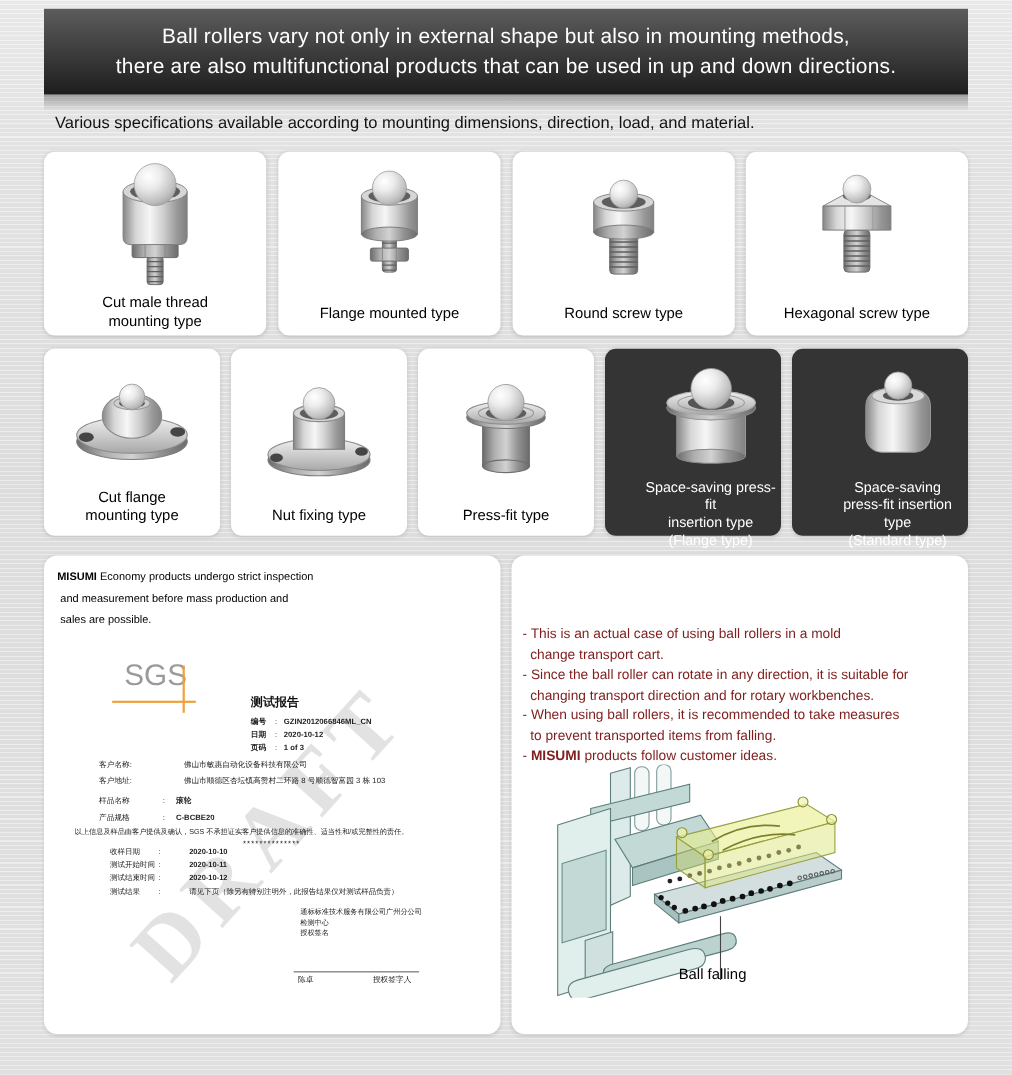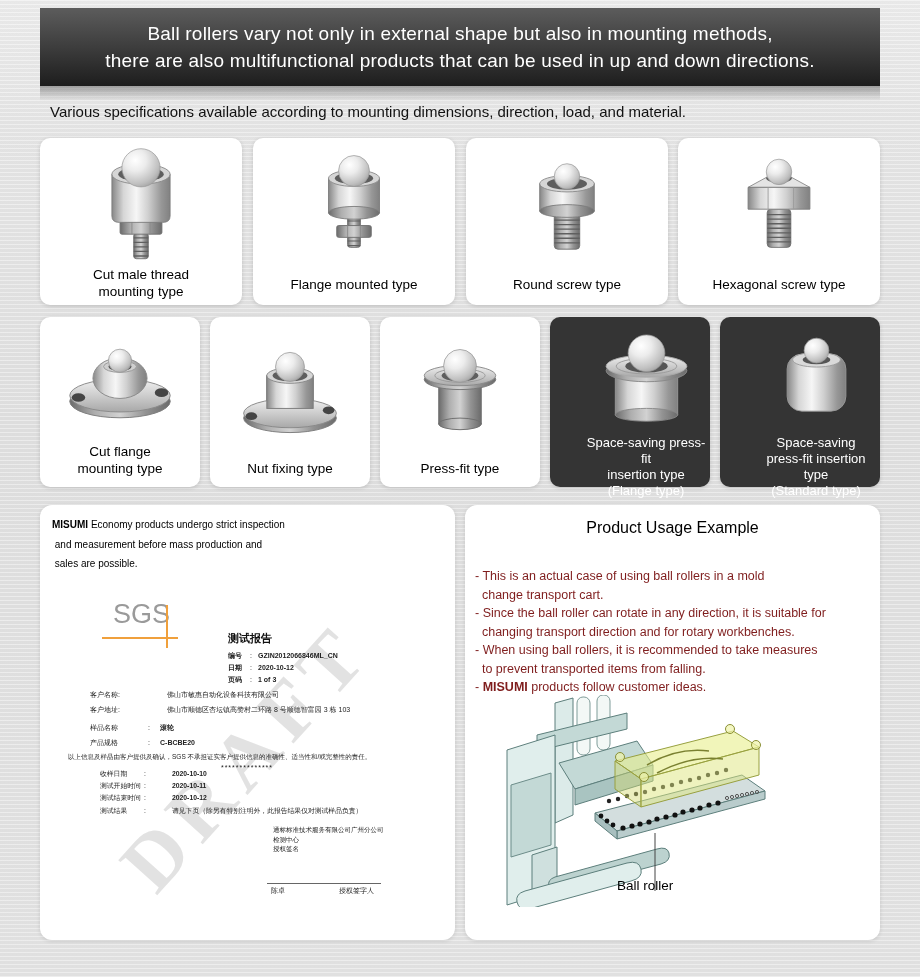--- a/index.html
+++ b/index.html
@@ -289,21 +289,20 @@
         <div>授权签名</div>
       </div>
 
       <div class="sig-line"></div>
       <div class="signer">陈卓</div>
       <div class="signer-title">授权签字人</div>
     </div>
   </div>
 
   <div class="panel right-panel">
-    <div class="usage-title">Product Usage Example</div>
     <div class="bullets"><span>- This is an actual case of using ball rollers in a mold
   change transport cart.</span>
 <span>- Since the ball roller can rotate in any direction, it is suitable for
   changing transport direction and for rotary workbenches.</span>
 <span>- When using ball rollers, it is recommended to take measures
   to prevent transported items from falling.</span>
 <span><span>- </span><b>MISUMI</b><span> products follow customer ideas.</span></span></div>
 
     <svg class="usage-svg" width="300" height="212" viewBox="0 0 300 212">
 
@@ -377,16 +376,16 @@
           <circle cx="255" cy="102" r="1.6"></circle>
           <circle cx="260" cy="101" r="1.6"></circle>
         <circle cx="265" cy="100" r="1.6"></circle>
           <circle cx="270" cy="99" r="1.6"></circle>
           <circle cx="275" cy="98" r="1.6"></circle>
         <circle cx="280" cy="97" r="1.6"></circle>
       </g>
 
       <line x1="178" y1="138" x2="178" y2="196" stroke="#444" stroke-width="1"></line>
     </svg>
-    <div class="usage-caption">Ball roller</div>
+    <div class="usage-caption">Ball falling</div>
   </div>
 
 </div>
 
 </body></html>

